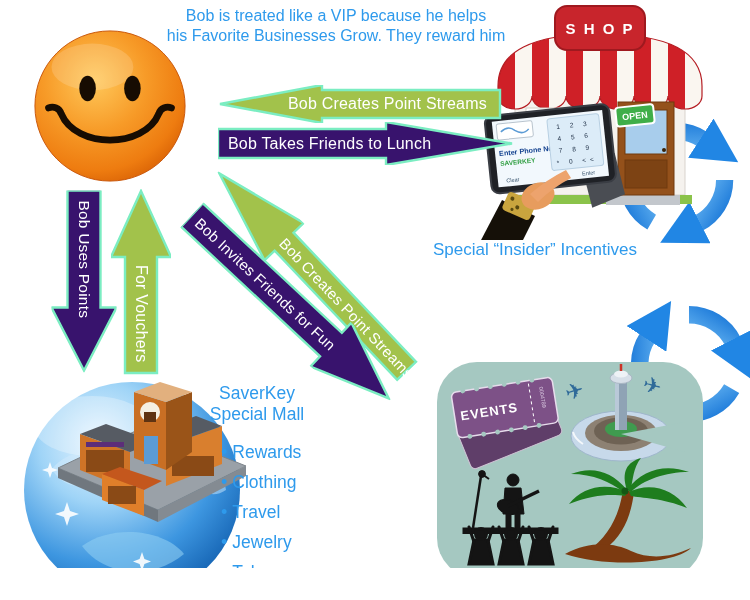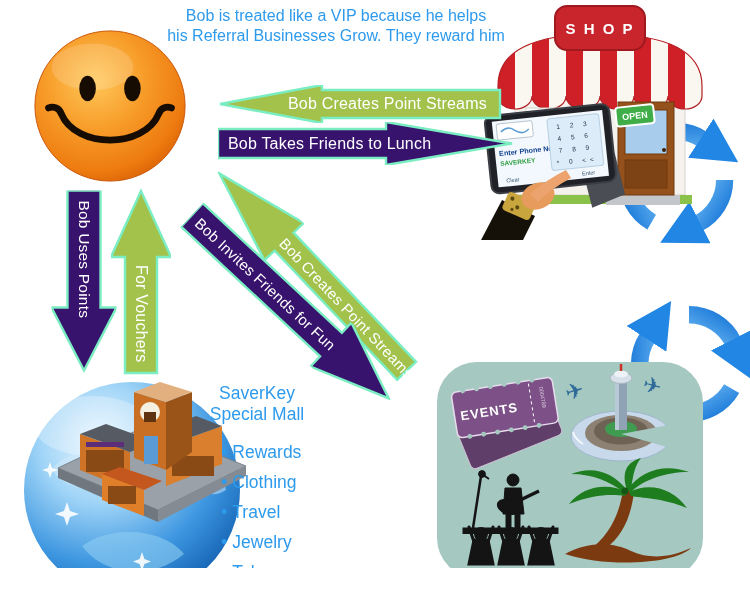--- a/index.html
+++ b/index.html
@@ -79,21 +79,21 @@
     <marker id="mb" markerUnits="userSpaceOnUse" markerWidth="46" markerHeight="46" refX="2" refY="23" orient="auto">
       <path d="M0,0 L44,23 L0,46 Z" fill="#2186e4"></path>
     </marker>
   </defs>
 </svg>
 
 <div id="stage">
 
   <div id="header" class="abs blue-text">
     <div>Bob is treated like a VIP because he helps</div>
-    <div>his Referral Businesses Grow. They reward him</div>
+    <div>his Favorite Businesses Grow. They reward him</div>
   </div>
 
   <svg id="smiley" class="abs" width="156" height="156" viewBox="0 0 160 160">
     <circle cx="80" cy="80" r="77" fill="url(#sg)" stroke="#c9560a" stroke-width="1"></circle>
     <ellipse cx="62" cy="40" rx="42" ry="24" fill="#ffffff" opacity="0.16"></ellipse>
     <ellipse cx="57" cy="62" rx="8.5" ry="13" fill="#170c02"></ellipse>
     <ellipse cx="103" cy="62" rx="8.5" ry="13" fill="#170c02"></ellipse>
     <path d="M17,82 C22,80 28,82 30,88 C45,124 115,124 130,88 C132,82 138,80 143,82" fill="none" stroke="#170c02" stroke-width="7" stroke-linecap="round"></path>
   </svg>
 
@@ -221,20 +221,21 @@
     <span class="lbl">Bob Creates Point Streams</span>
   </div>
   <div id="arr-purple-d" class="arrow">
     <svg viewBox="0 0 271 60" preserveAspectRatio="none">
       <polygon class="fill-purple arr-stroke" points="0,14 190,14 190,0 269,30 190,60 190,46 0,46"></polygon>
     </svg>
     <span class="lbl">Bob Invites Friends for Fun</span>
   </div>
 
   <div id="benefits" class="abs blue-text">
+    <div>Special “Insider” Incentives</div>
   </div>
 
   <svg id="cycle2" class="abs" width="154" height="154" viewBox="0 0 150 150">
     <g fill="none">
       <g transform="rotate(30 75 75)">
           <path d="M123,75 A48,48 0 0 1 96.8,117.8" stroke="#fff" stroke-width="27" marker-end="url(#mw)"></path>
         </g>
       <g transform="rotate(150 75 75)">
           <path d="M123,75 A48,48 0 0 1 96.8,117.8" stroke="#fff" stroke-width="27" marker-end="url(#mw)"></path>
         </g>

